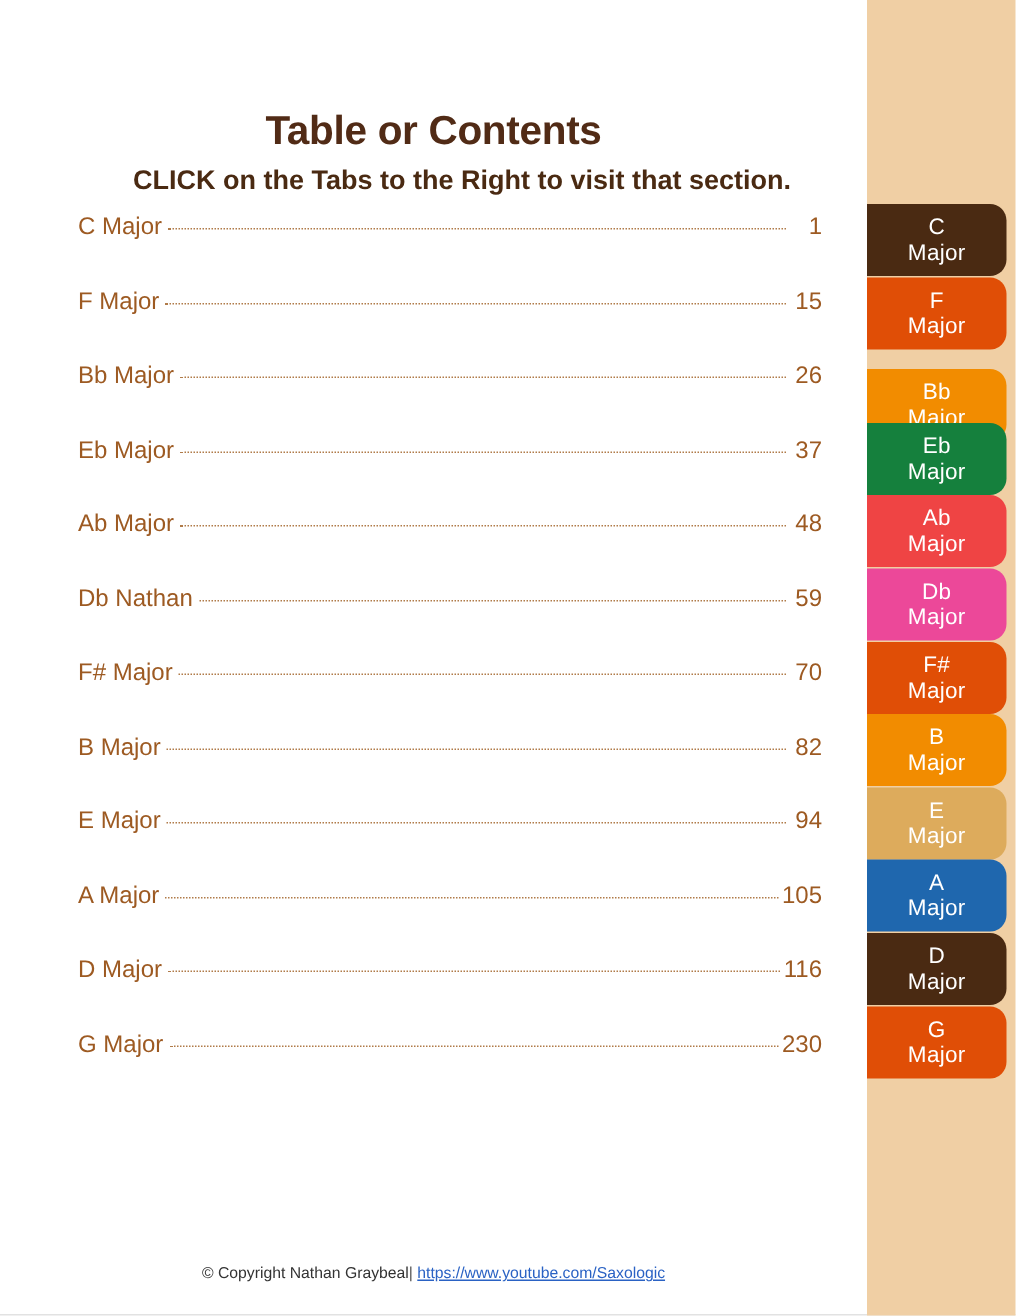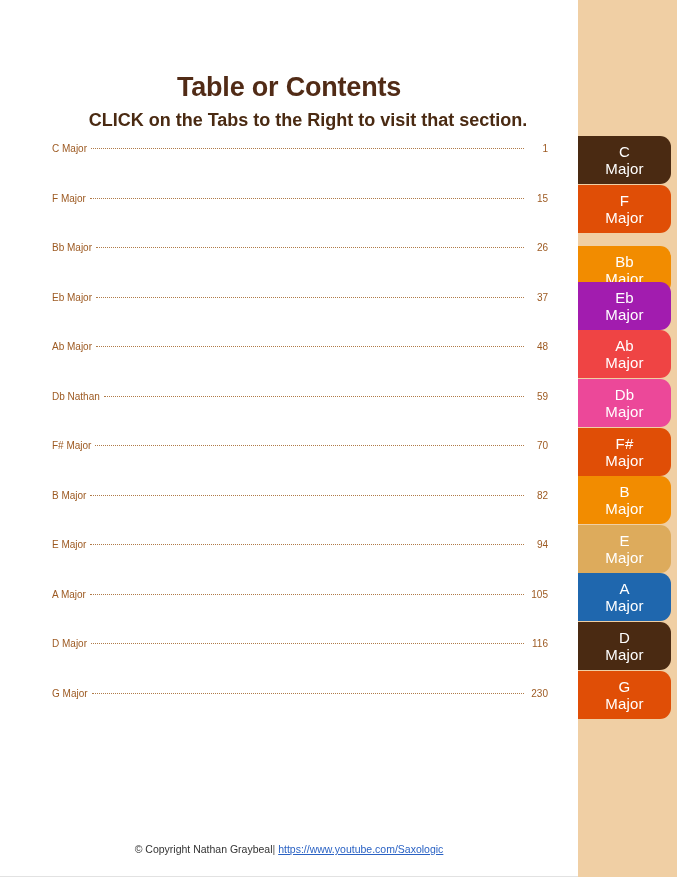--- a/index.html
+++ b/index.html
@@ -96,21 +96,21 @@
   #toc {
     position: absolute;
     left: 52px;
     top: 143px;
     width: 496px;
   }
   .toc-row {
     display: flex;
     align-items: baseline;
     height: 49.5px;
-    font-size: 10px;
+    font-size: 16px;
     color: #a0571f;
     cursor: pointer;
   }
   .toc-label {
     white-space: nowrap;
     flex: 0 0 auto;
     color: #9d5a22;
   }
   .toc-leader {
     flex: 1 1 auto;
@@ -234,21 +234,21 @@
         <span class="tab-line">Major</span>
       </div>
       <div class="tab" style="top: 184.6px; background: rgb(224, 78, 6); color: rgb(255, 255, 255);">
         <span class="tab-line">F</span>
         <span class="tab-line">Major</span>
       </div>
       <div class="tab" style="top: 246px; background: rgb(242, 140, 0); color: rgb(255, 255, 255);">
         <span class="tab-line">Bb</span>
         <span class="tab-line">Major</span>
       </div>
-      <div class="tab" style="top: 281.8px; background: #a21caf; color: rgb(255, 255, 255);">
+      <div class="tab" style="top: 281.8px; background: #15803d; color: rgb(255, 255, 255);">
         <span class="tab-line">Eb</span>
         <span class="tab-line">Major</span>
       </div>
       <div class="tab" style="top: 330.4px; background: #ef4444; color: rgb(255, 255, 255);">
         <span class="tab-line">Ab</span>
         <span class="tab-line">Major</span>
       </div>
       <div class="tab" style="top: 379px; background: #ec4899; color: rgb(255, 255, 255);">
         <span class="tab-line">Db</span>
         <span class="tab-line">Major</span>

